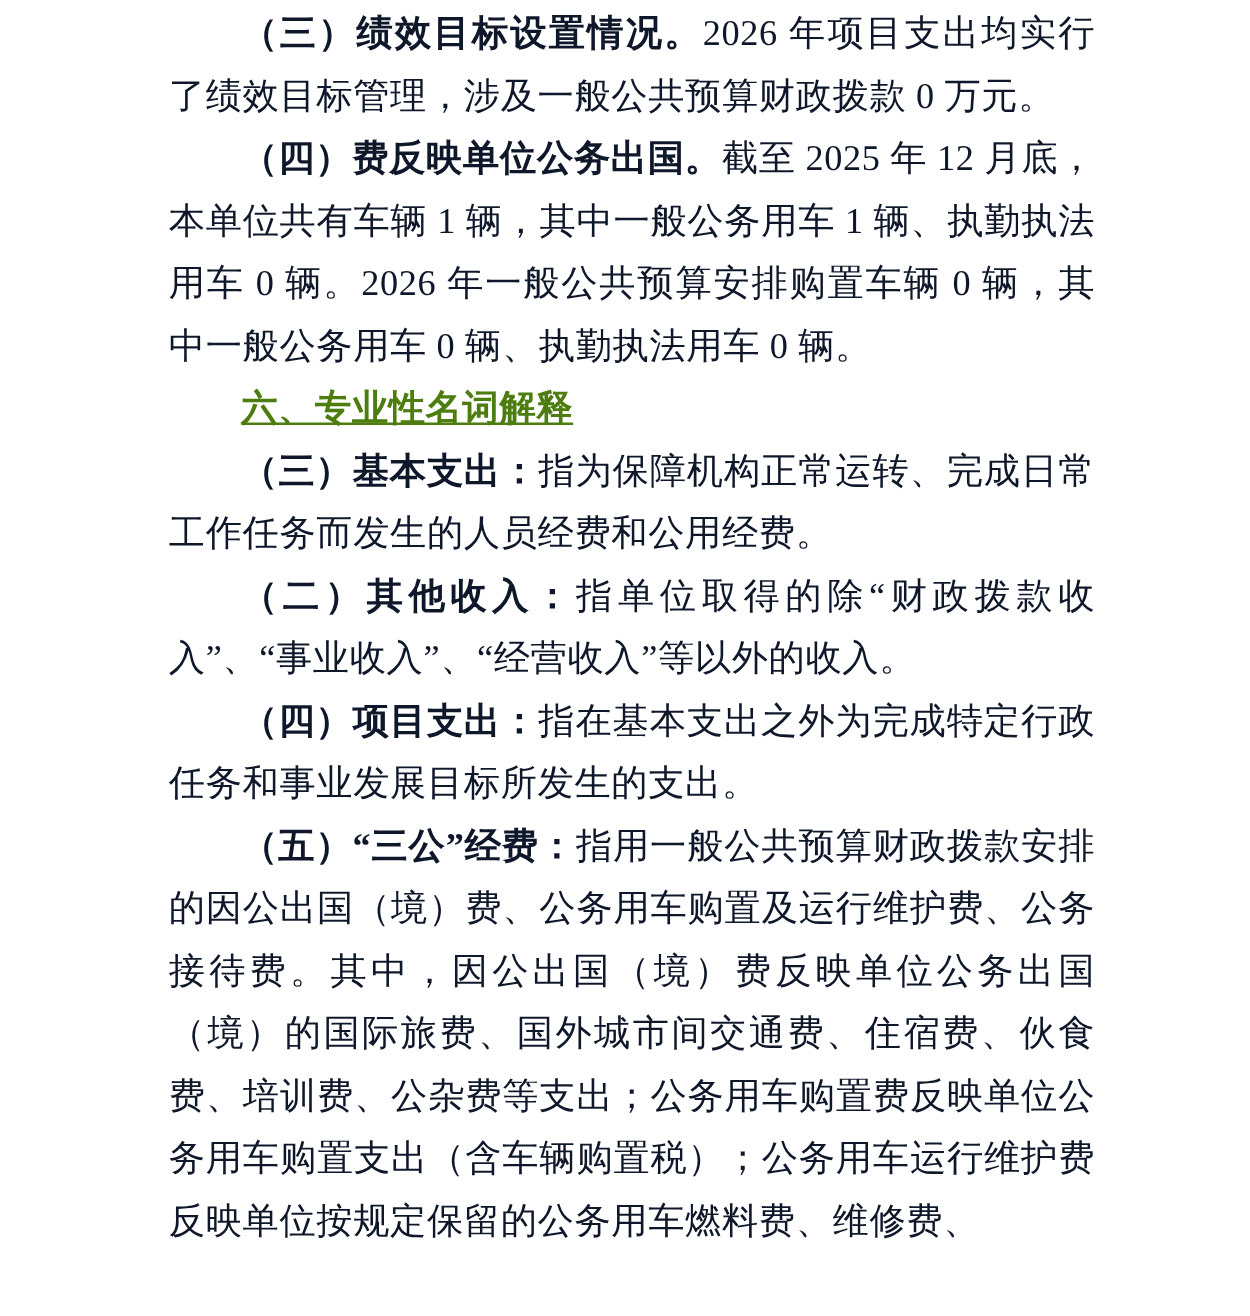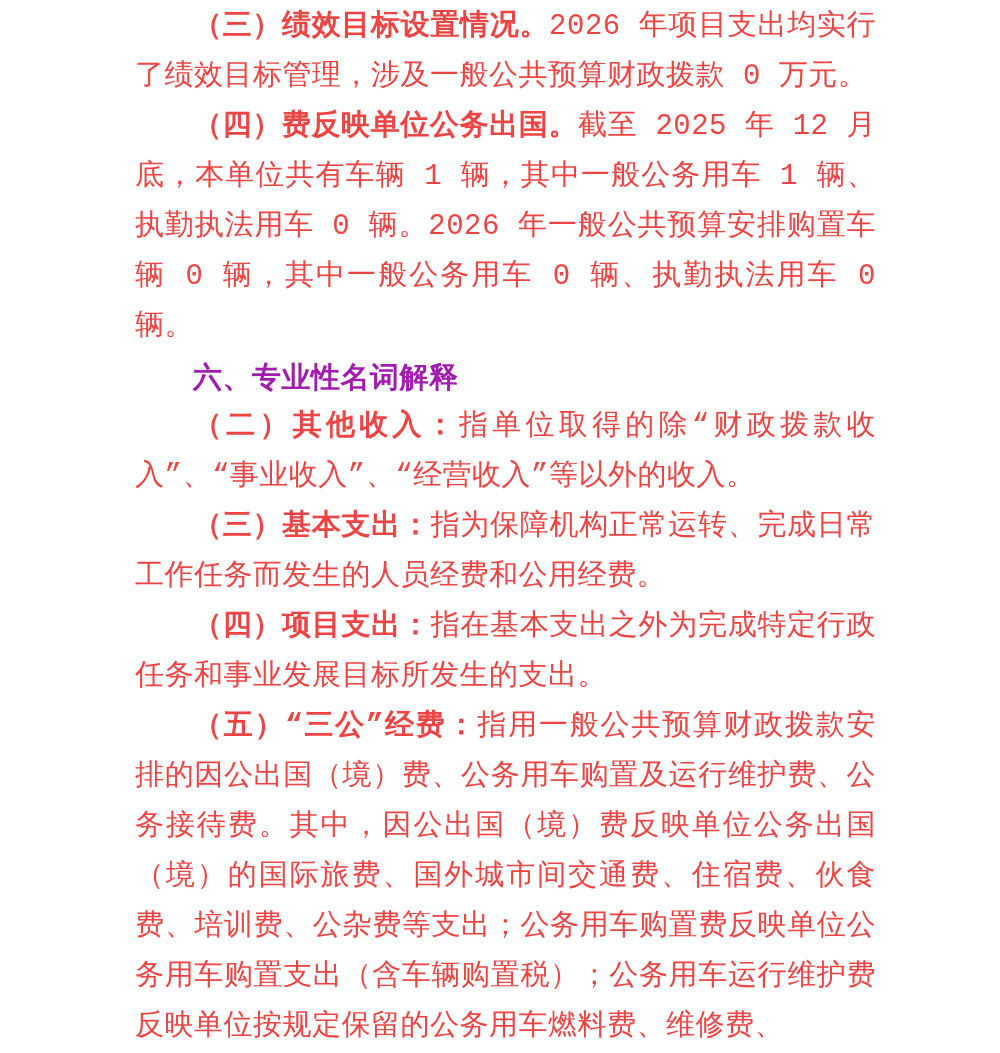--- a/index.html
+++ b/index.html
@@ -15,57 +15,58 @@
   .page {
     box-sizing: border-box;
     width: 1000px;
     height: 1053px;
     padding: 2px 124px 0 135px;
     background: #ffffff;
     color: #000000;
   }
   .para {
     margin: 0;
-    font-family: Liberation Mono, monospace;
+    font-family: Liberation Serif, serif;
     font-size: 29px;
     line-height: 50px;
     text-indent: 58px;
     text-align: justify;
     text-justify: inter-ideograph;
     text-align-last: left;
-    color: #ef4444;
+    color: #0f172a;
     letter-spacing: 0.5px;
   }
   .para .lead {
     font-weight: bold;
   }
   .heading {
     margin: 0;
     font-family: "Liberation Sans", "DejaVu Sans", sans-serif;
     font-size: 29px;
     line-height: 50px;
     text-indent: 58px;
     font-weight: bold;
-    color: #a21caf;
+    color: #4d7c0f;
     letter-spacing: 0.5px;
+    text-decoration: underline;
   }
 </style>
 </head>
 <body>
 
 <div class="page">
 
   <p class="para"><span class="lead">（三）绩效目标设置情况。</span><span>2026 年项目支出均实行了绩效目标管理，涉及一般公共预算财政拨款 0 万元。</span></p>
 
   <p class="para"><span class="lead">（四）费反映单位公务出国。</span><span>截至 2025 年 12 月底，本单位共有车辆 1 辆，其中一般公务用车 1 辆、执勤执法用车 0 辆。2026 年一般公共预算安排购置车辆 0 辆，其中一般公务用车 0 辆、执勤执法用车 0 辆。</span></p>
 
   <h2 class="heading">六、专业性名词解释</h2>
 
 
+  <p class="para"><span class="lead">（三）基本支出：</span><span>指为保障机构正常运转、完成日常工作任务而发生的人员经费和公用经费。</span></p>
+
   <p class="para"><span class="lead">（二）其他收入：</span><span>指单位取得的除“财政拨款收入”、“事业收入”、“经营收入”等以外的收入。</span></p>
-
-  <p class="para"><span class="lead">（三）基本支出：</span><span>指为保障机构正常运转、完成日常工作任务而发生的人员经费和公用经费。</span></p>
 
   <p class="para"><span class="lead">（四）项目支出：</span><span>指在基本支出之外为完成特定行政任务和事业发展目标所发生的支出。</span></p>
 
   <p class="para"><span class="lead">（五）“三公”经费：</span><span>指用一般公共预算财政拨款安排的因公出国（境）费、公务用车购置及运行维护费、公务接待费。其中，因公出国（境）费反映单位公务出国（境）的国际旅费、国外城市间交通费、住宿费、伙食费、培训费、公杂费等支出；公务用车购置费反映单位公务用车购置支出（含车辆购置税）；公务用车运行维护费反映单位按规定保留的公务用车燃料费、维修费、</span></p>
 
 </div>
 
 </body></html>

